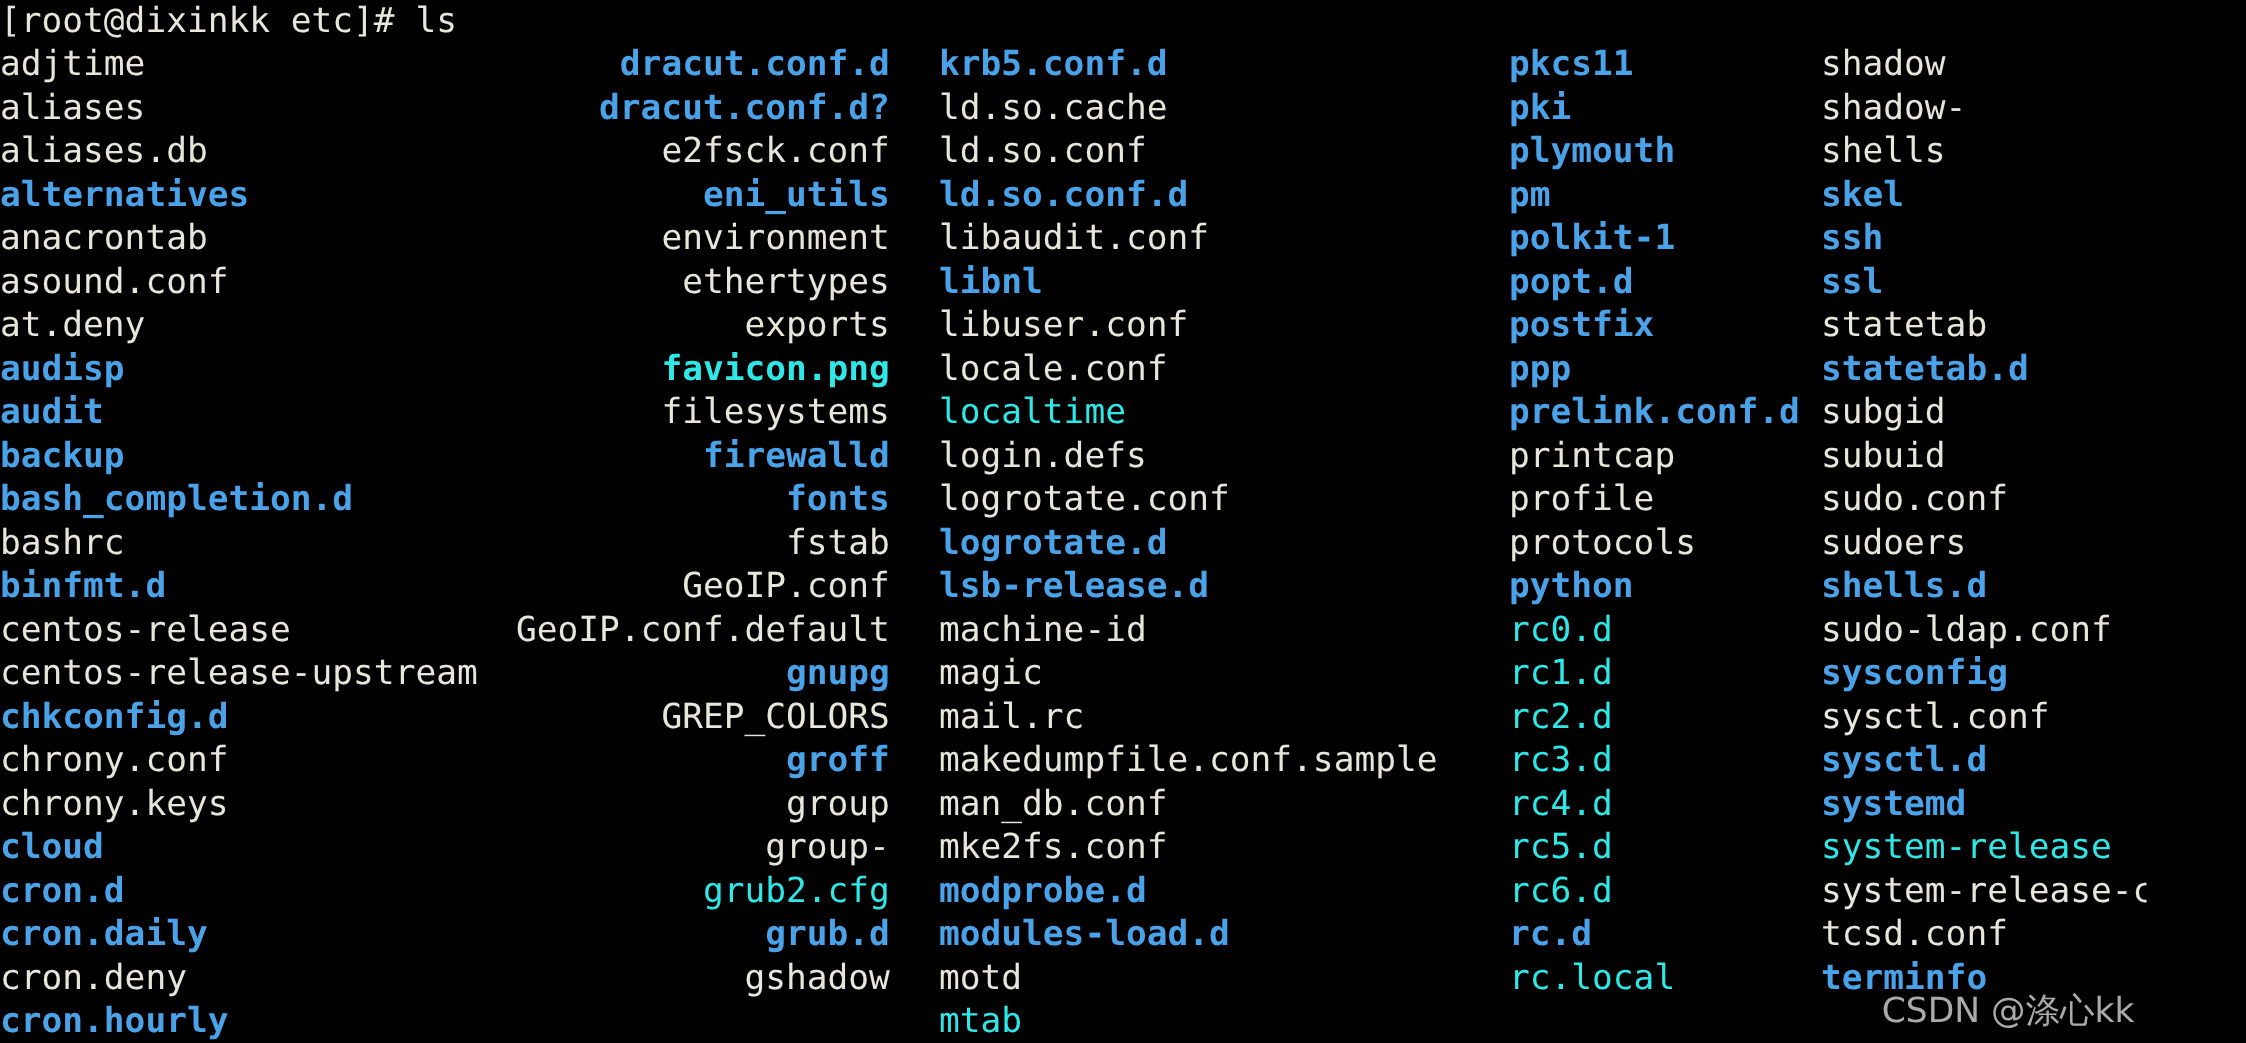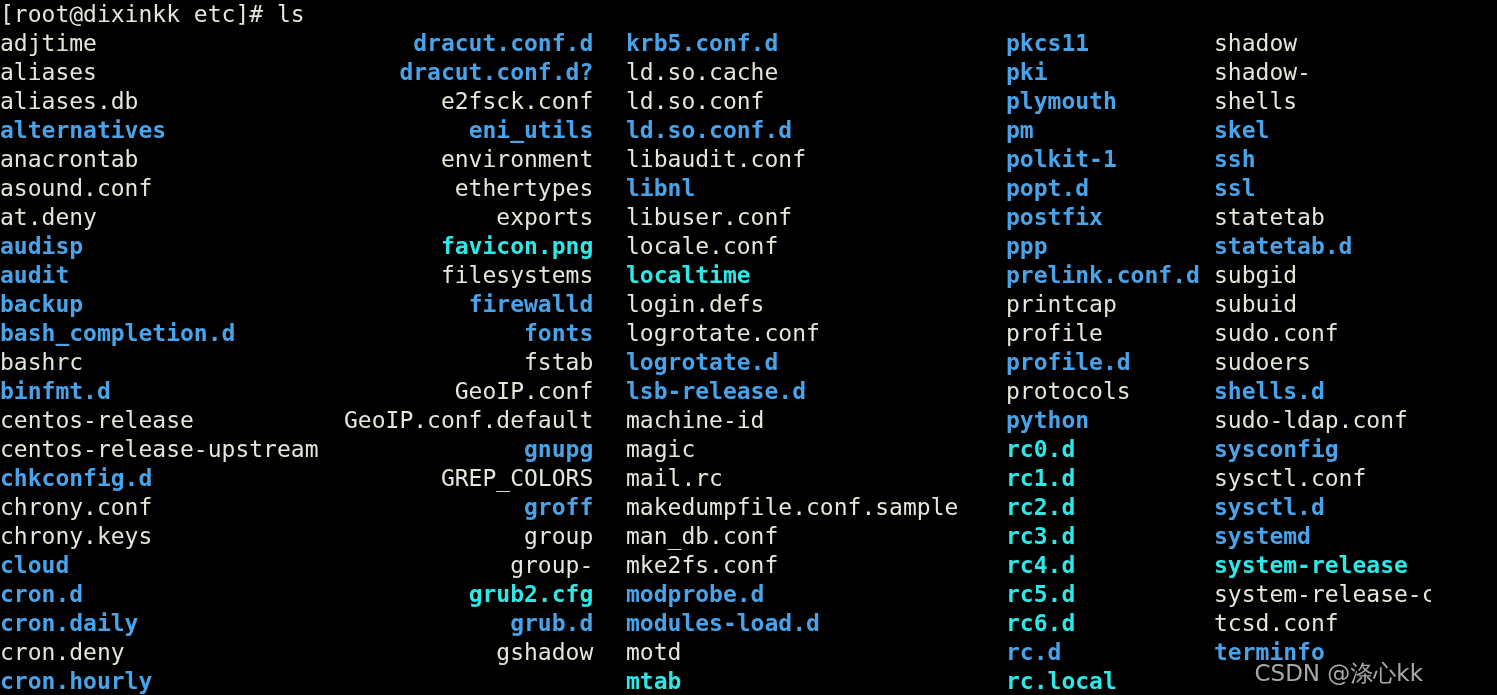--- a/index.html
+++ b/index.html
@@ -55,21 +55,21 @@
   .t-file {
     color: #e6e6da;
     font-weight: normal;
   }
   .t-dir {
     color: #4aa3e8;
     font-weight: bold;
   }
   .t-link {
     color: #2ee8e8;
-    font-weight: bold;
+    font-weight: normal;
   }
   .t-img {
     color: #2ee8e8;
     font-weight: bold;
   }
   #watermark {
     position: absolute;
     right: 8px;
     bottom: 6px;
     font-family: "DejaVu Sans", "Liberation Sans", sans-serif;
@@ -167,21 +167,20 @@
         <div class="entry t-dir">pki</div>
         <div class="entry t-dir">plymouth</div>
         <div class="entry t-dir">pm</div>
         <div class="entry t-dir">polkit-1</div>
         <div class="entry t-dir">popt.d</div>
         <div class="entry t-dir">postfix</div>
         <div class="entry t-dir">ppp</div>
         <div class="entry t-dir">prelink.conf.d</div>
         <div class="entry t-file">printcap</div>
         <div class="entry t-file">profile</div>
-        <div class="entry t-dir">profile.d</div>
         <div class="entry t-file">protocols</div>
         <div class="entry t-dir">python</div>
         <div class="entry t-link">rc0.d</div>
         <div class="entry t-link">rc1.d</div>
         <div class="entry t-link">rc2.d</div>
         <div class="entry t-link">rc3.d</div>
         <div class="entry t-link">rc4.d</div>
         <div class="entry t-link">rc5.d</div>
         <div class="entry t-link">rc6.d</div>
         <div class="entry t-dir">rc.d</div>

